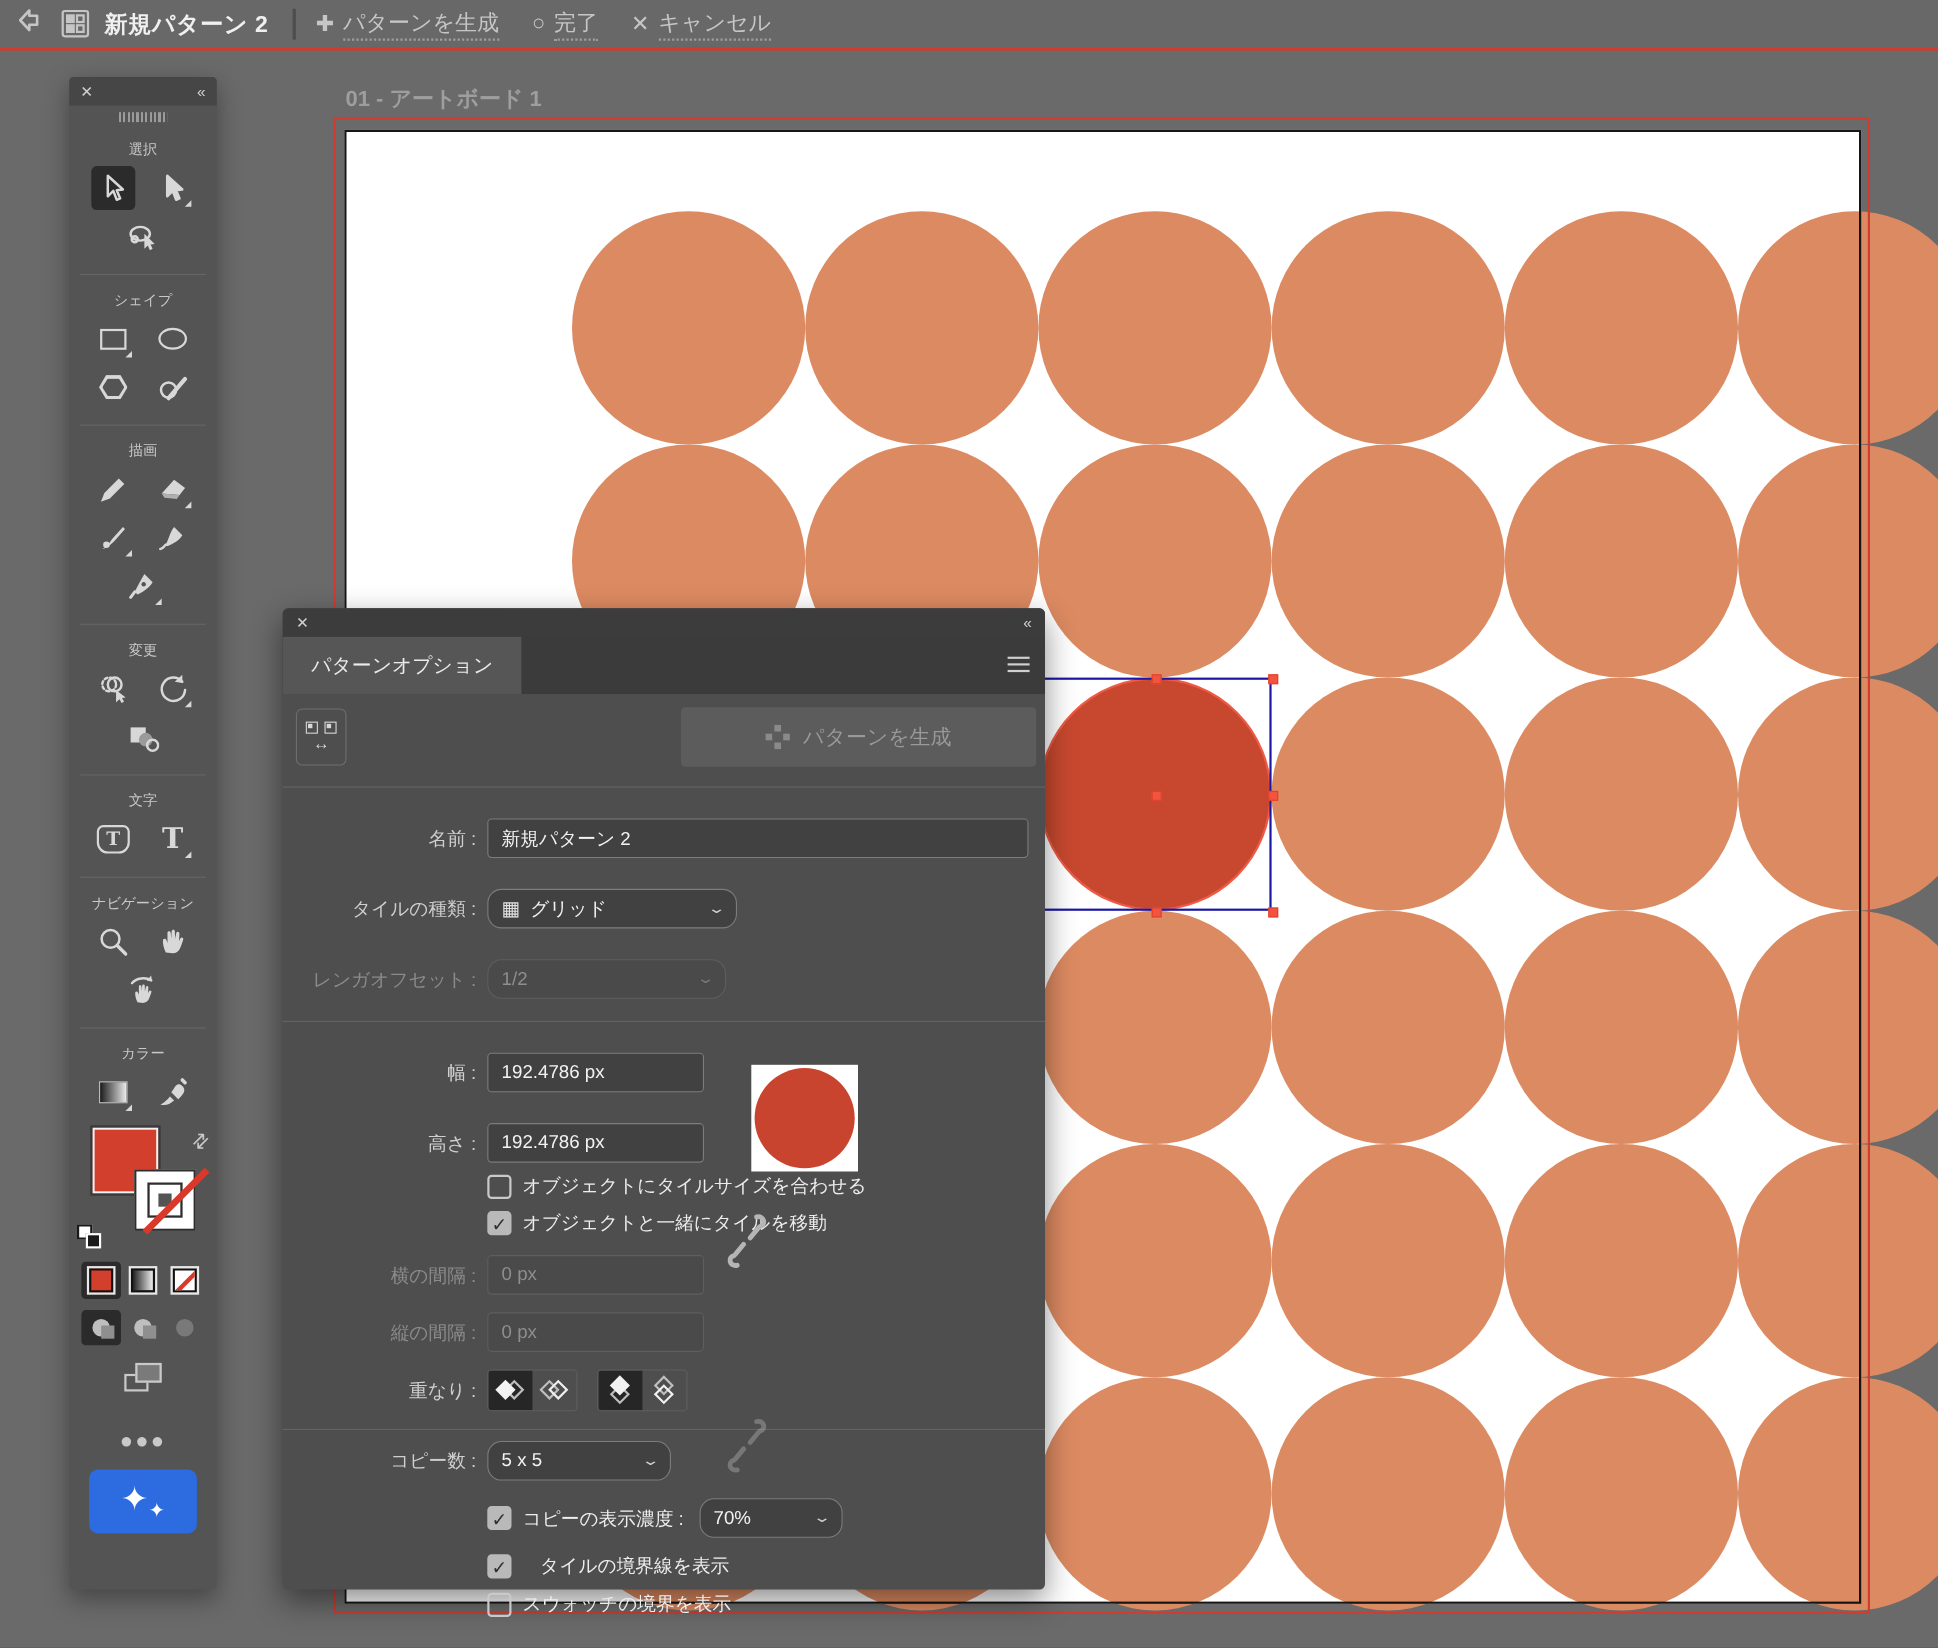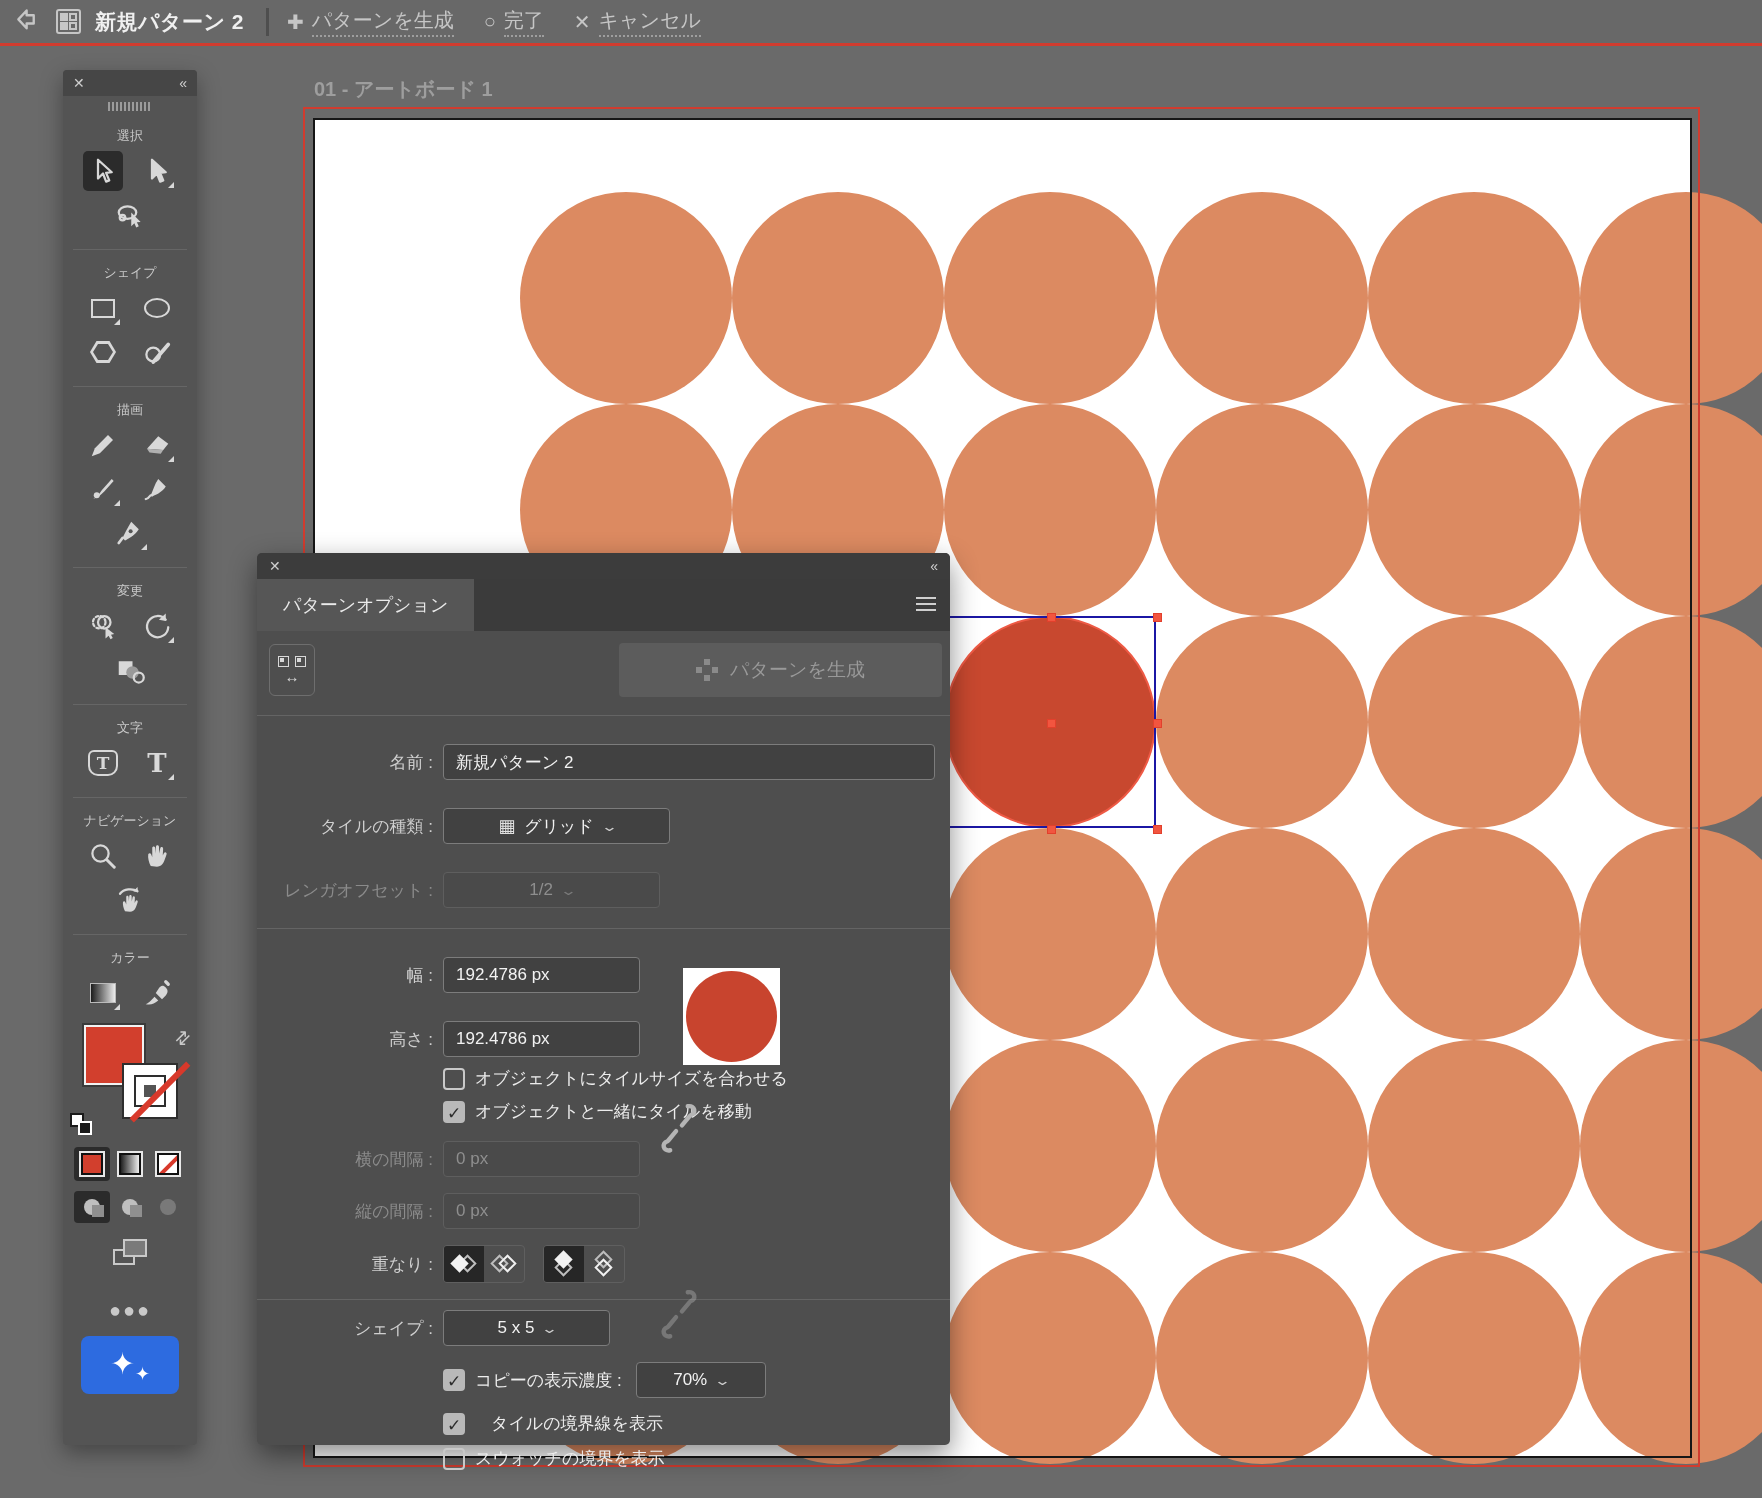--- a/index.html
+++ b/index.html
@@ -93,21 +93,21 @@
   .te-sq i::after{content:"";position:absolute;left:1px;top:1px;width:4px;height:4px;background:#D8D8D8;}
   #tile-edit-btn .arr{font-size:15px;line-height:1;margin-top:2px;}
   #generate-btn{width:323px;height:54px;background:#5C5C5C;border-radius:4px;display:flex;align-items:center;justify-content:center;gap:12px;color:#999;font-size:19px;}
   .gen-ic{width:22px;height:22px;display:grid;grid-template-columns:repeat(3,1fr);grid-template-rows:repeat(3,1fr);gap:2px;}
   .gen-ic i{background:#8A8A8A;} .gen-ic i.off{background:transparent;}
   .dlg-hr{height:1px;background:#646464;margin:8px 0;}
   .frow{display:flex;align-items:center;margin-top:28px;}
   .lbl{width:176px;text-align:right;margin-right:10px;color:#CFCFCF;flex:none;}
   .lbl.dis,.dis-txt{color:#8B8B8B;}
   .input{background:#414141;border:1px solid #7C7C7C;border-radius:4px;color:#F2F2F2;display:flex;align-items:center;padding:0 12px;height:36px;}
-  .input.dd{justify-content:center;}
+  .input.dd{justify-content:space-between;border-radius:13px;}
   .input.disabled{background:#4A4A4A;border-color:#5E5E5E;color:#8E8E8E;}
   .chev{color:#CFCFCF;font-size:13px;transform:scaleX(1.6);margin-left:10px;}
   .input.disabled .chev{color:#7A7A7A;}
   .cbrow{display:flex;align-items:center;margin-top:10px;padding-left:186px;color:#EDEDED;}
   .cb{width:22px;height:22px;border-radius:4px;border:2px solid #C9C9C9;margin-right:10px;flex:none;}
   .cb.on{background:#B9B9B9;border-color:#B9B9B9;color:#2E2E2E;text-align:center;font-size:17px;line-height:22px;font-weight:bold;}
   .cb.on::after{content:"✓";}
   #swatch-preview{position:absolute;left:426px;top:224px;width:97px;height:97px;background:#FFF;}
   #swatch-preview i{position:absolute;left:3px;top:3px;width:91px;height:91px;border-radius:50%;background:#C8442E;}
   .linkic{position:absolute;left:400px;width:44px;height:62px;}
@@ -566,21 +566,21 @@
                   <span class="dmd o" style="left:6px;top:8px;border-color:#F0F0F0;"></span>
                 </span>
             </div>
           </div>
         </div>
       </div>
 
       <div class="dlg-hr" style="margin-top:16px;"></div>
 
       <div class="frow" style="margin-top:10px;">
-        <span class="lbl">シェイプ :</span>
+        <span class="lbl">コピー数 :</span>
         <div class="input dd" style="width:167px;">
           <span>5 x 5</span>
           <span class="chev">⌄</span>
         </div>
       </div>
 
       <div class="cbrow" style="margin-top:16px;">
         <span class="cb on"></span>
         <span>コピーの表示濃度 :</span>
         <div class="input dd" style="width:130px;margin-left:14px;">

